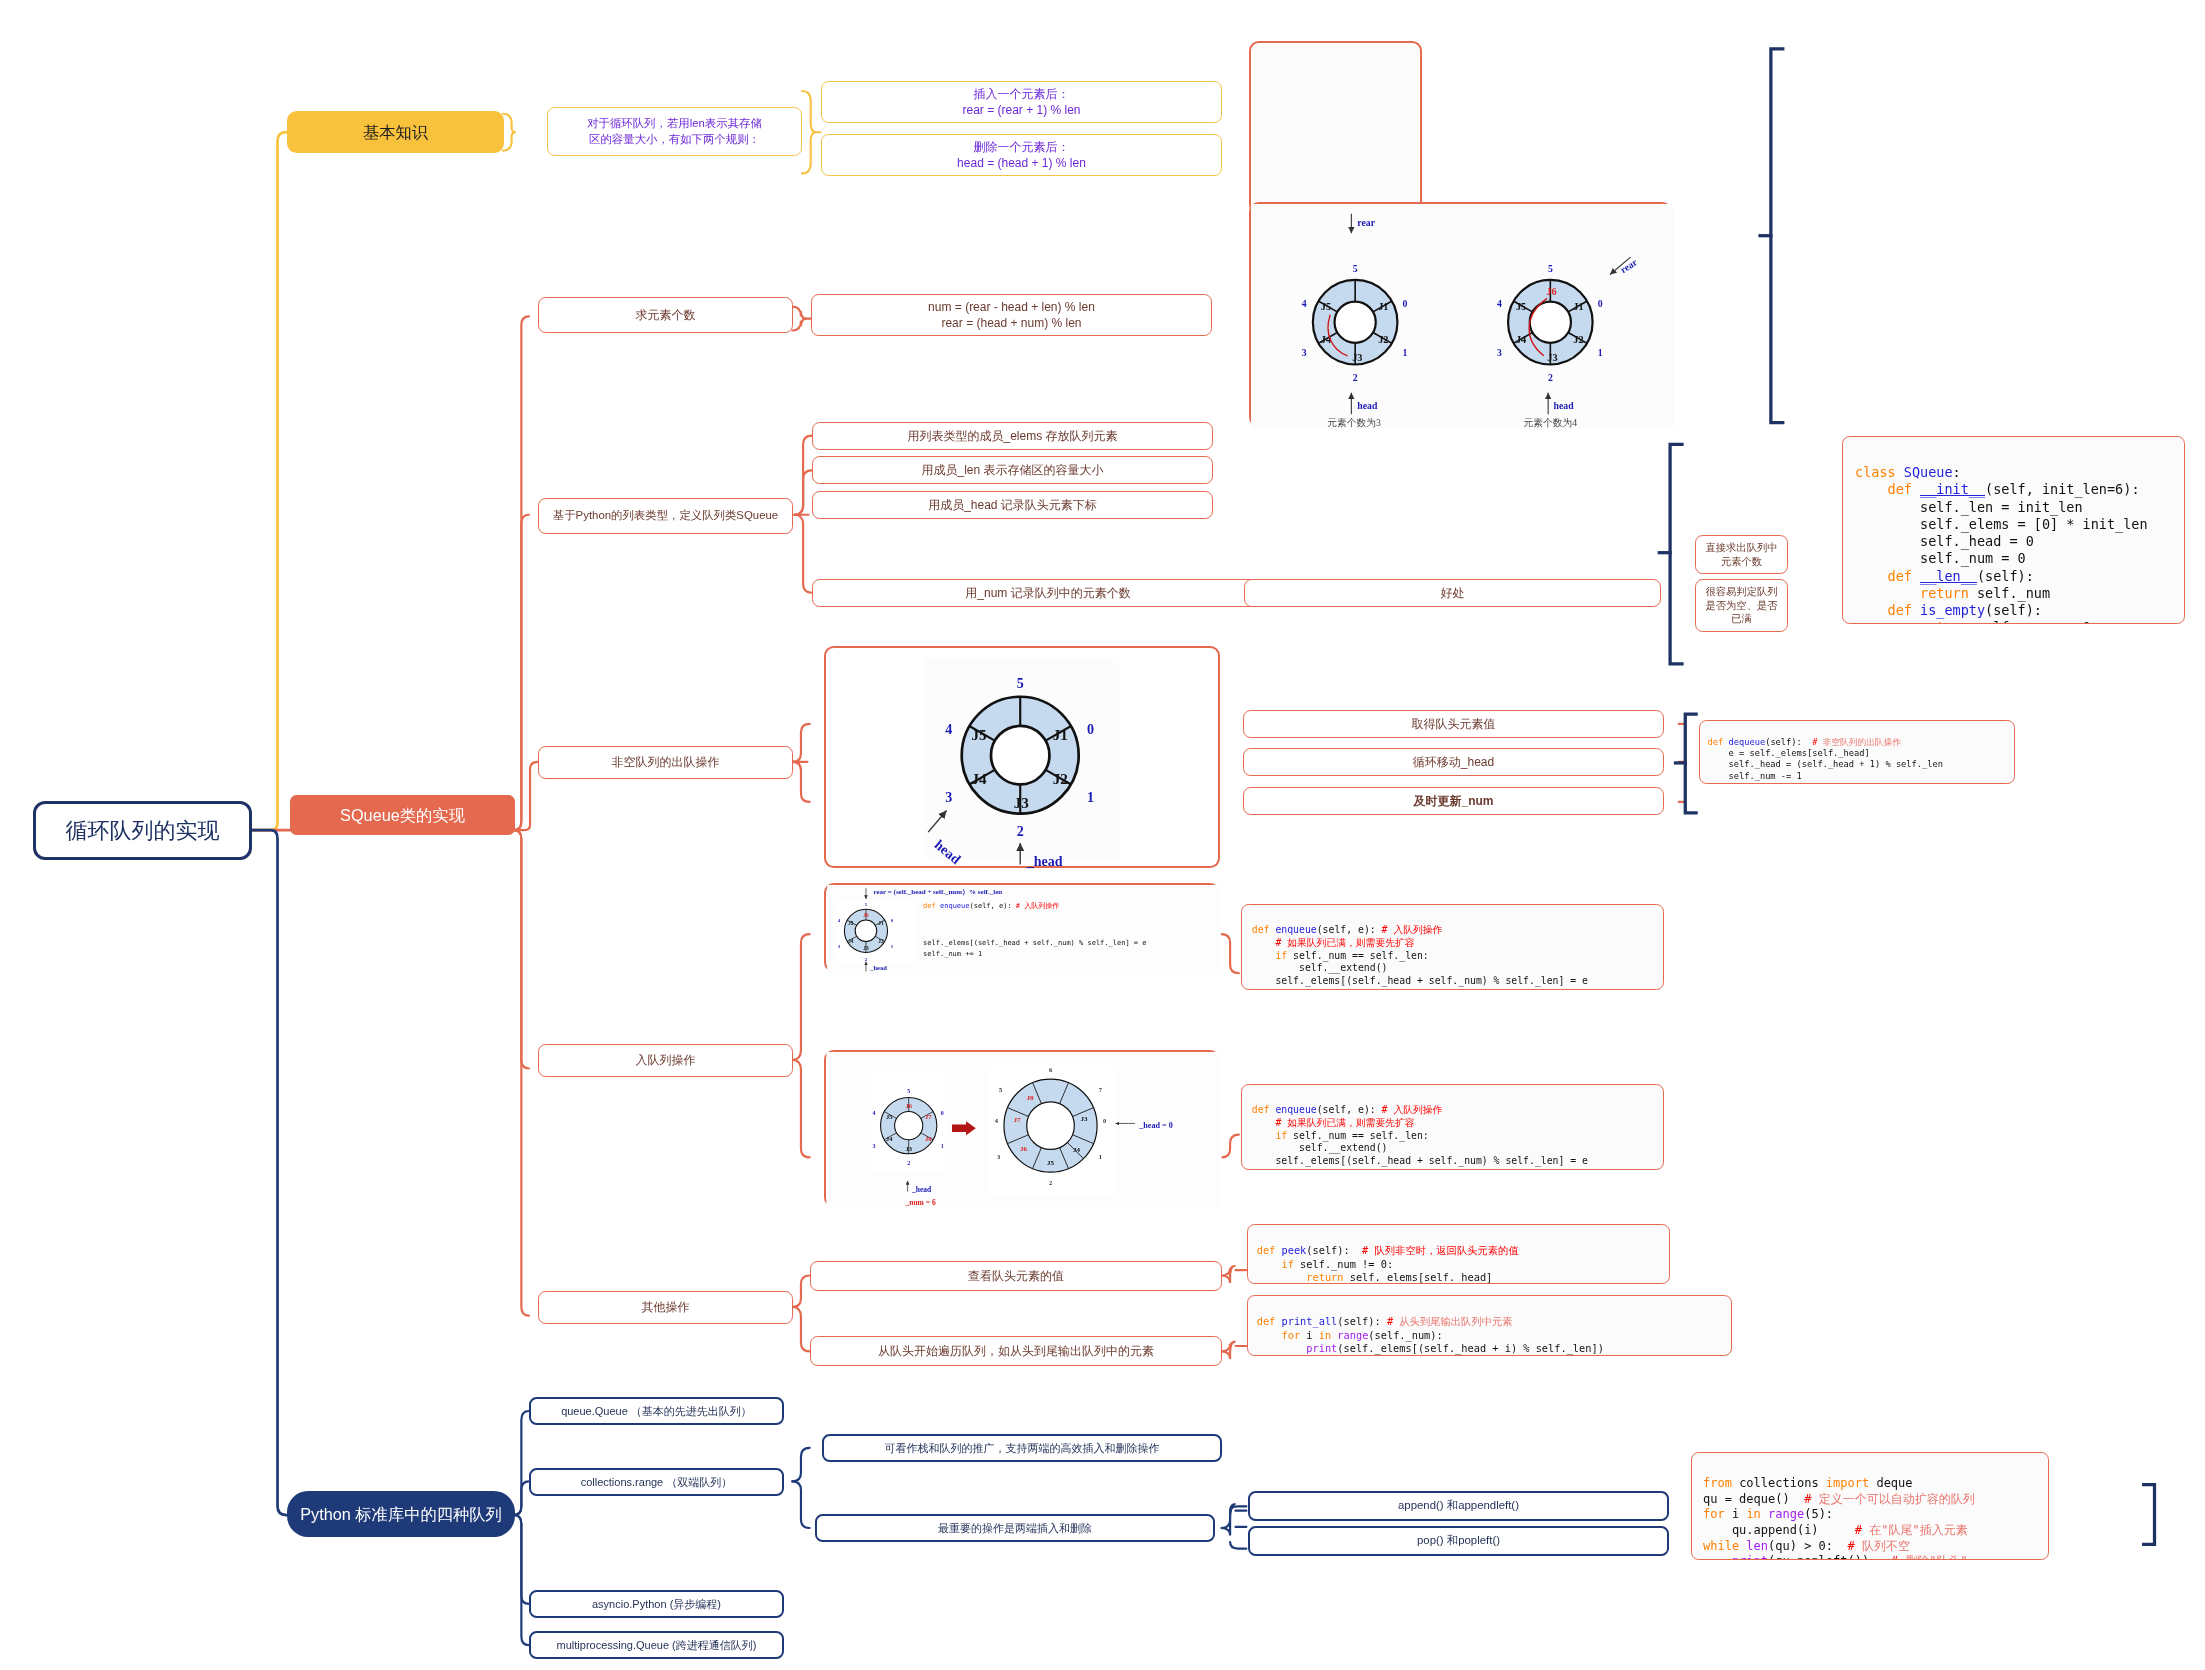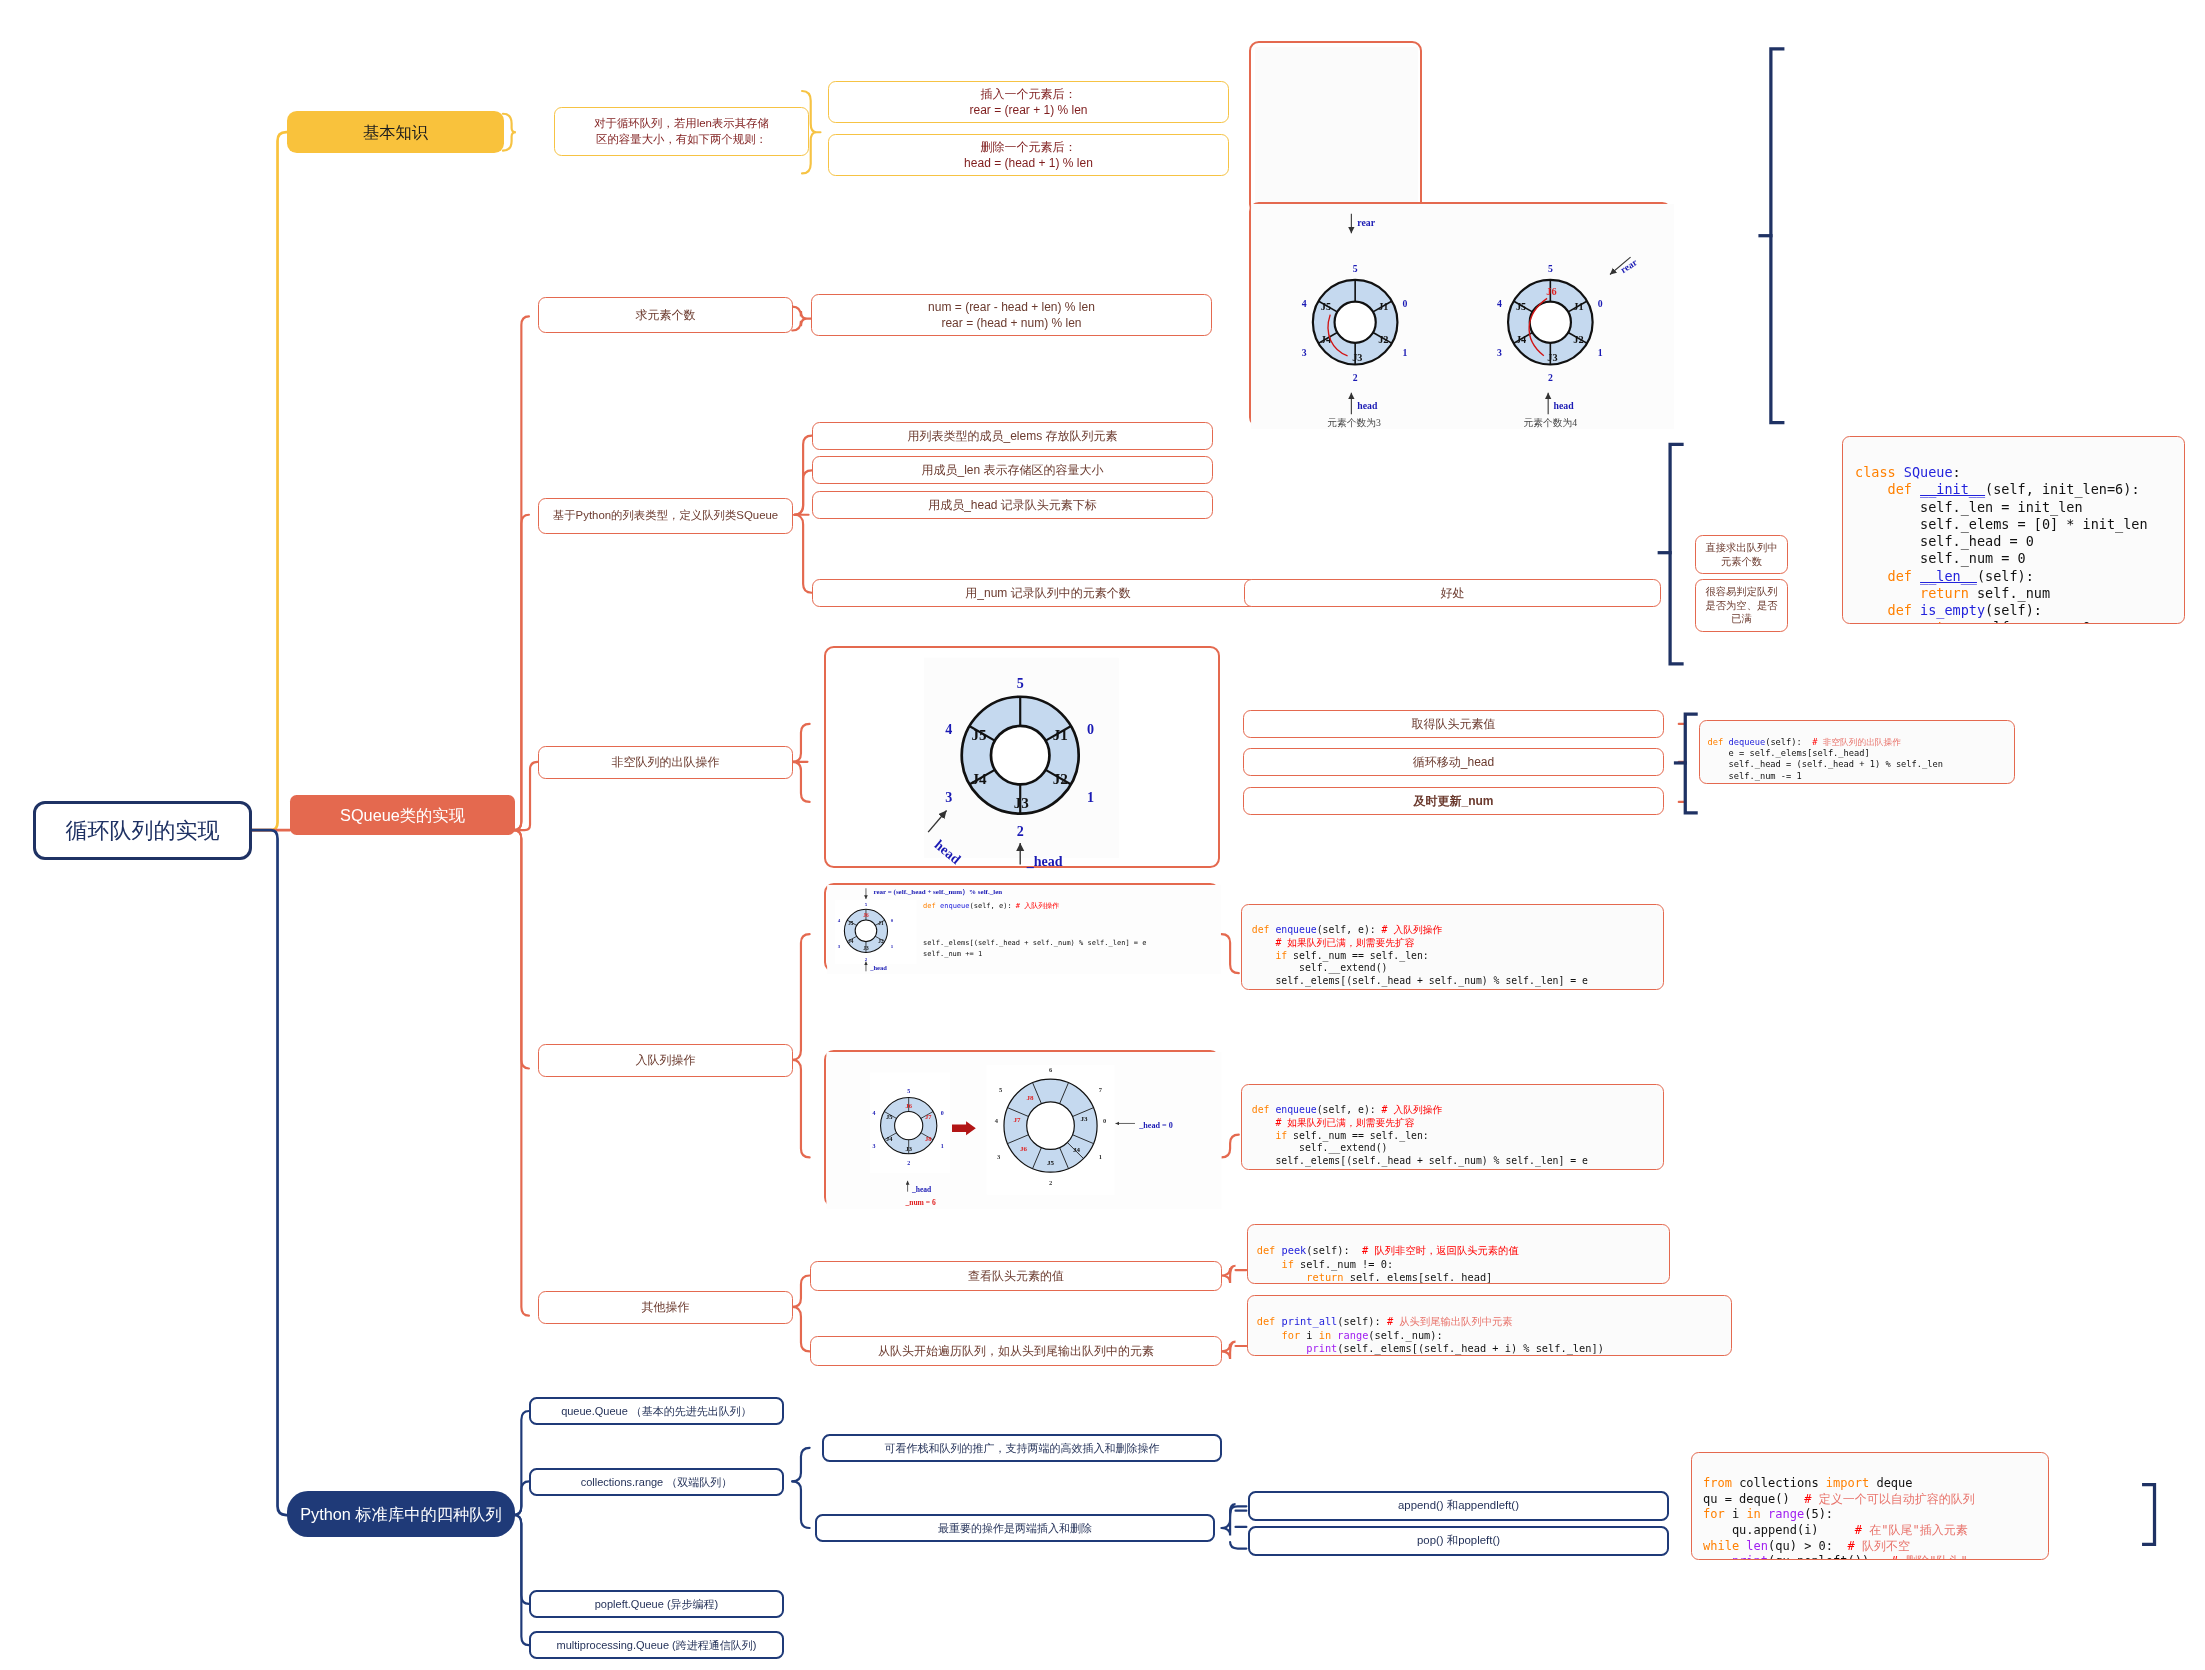--- a/index.html
+++ b/index.html
@@ -11,21 +11,21 @@
         justify-content:center;text-align:center;border-radius:7.6px;line-height:1.35;}
   .node span{display:block;width:100%;padding:0 5.4px;white-space:pre-line;}
 
   .root{border:3.8px solid #1f3264;background:#fff;color:#1f3264;
         font-size:22px;border-radius:12px;}
 
   .topic-yellow{background:#f9c23c;border:none;color:#1d1d1d;font-size:16.3px;border-radius:9.8px;}
   .topic-red{background:#e4694f;border:none;color:#ffffff;font-size:16.3px;border-radius:6.5px;}
   .topic-blue{background:#1f3a78;border:none;color:#ffffff;font-size:16.3px;border-radius:21px;}
 
-  .b-yellow{border:1.6px solid #f6c344;background:#fff;color:#7f1d1d;font-size:12px;margin-left:7px;}
+  .b-yellow{border:1.6px solid #f6c344;background:#fff;color:#6d28d9;font-size:12px;}
   .b-red{border:1.6px solid #e4694f;background:#fff;color:#6b3a2e;font-size:12px;}
   .b-blue{border:2.2px solid #1f3a78;background:#fff;color:#1f2d55;font-size:12px;}
 
   .b-red-thick{border:2.2px solid #e4694f;background:#fff;border-radius:9.8px;}
 
   
   .code{position:absolute;box-sizing:border-box;border:1.6px solid #e4694f;border-radius:7.6px;
         background:#fbfbfb;font-family:"DejaVu Sans Mono","Liberation Mono",monospace;
         white-space:pre;overflow:hidden;color:#111;}
   .k{color:#ff8000;}      
@@ -583,21 +583,21 @@
     <span class="k">for</span> i <span class="k">in</span> <span class="bi">range</span>(self._num):
         <span class="bi">print</span>(self._elems[(self._head + i) % self._len])</div>
 
   <div class="node b-blue" style="left:529px;top:1397px;width:255px;height:28px;font-size:11px;">
     <span>queue.Queue （基本的先进先出队列）</span>
   </div>
   <div class="node b-blue" style="left:529px;top:1468px;width:255px;height:28px;font-size:11px;">
     <span>collections.range （双端队列）</span>
   </div>
   <div class="node b-blue" style="left:529px;top:1590px;width:255px;height:28px;font-size:11px;">
-    <span>popleft.Queue (异步编程)</span>
+    <span>asyncio.Python (异步编程)</span>
   </div>
   <div class="node b-blue" style="left:529px;top:1631px;width:255px;height:28px;font-size:11px;">
     <span>multiprocessing.Queue (跨进程通信队列)</span>
   </div>
 
   <div class="node b-blue" style="left:822px;top:1434px;width:400px;height:28px;font-size:11px;">
     <span>可看作栈和队列的推广，支持两端的高效插入和删除操作</span>
   </div>
 
   <div class="node b-blue" style="left:815px;top:1514px;width:400px;height:28px;font-size:11px;">

